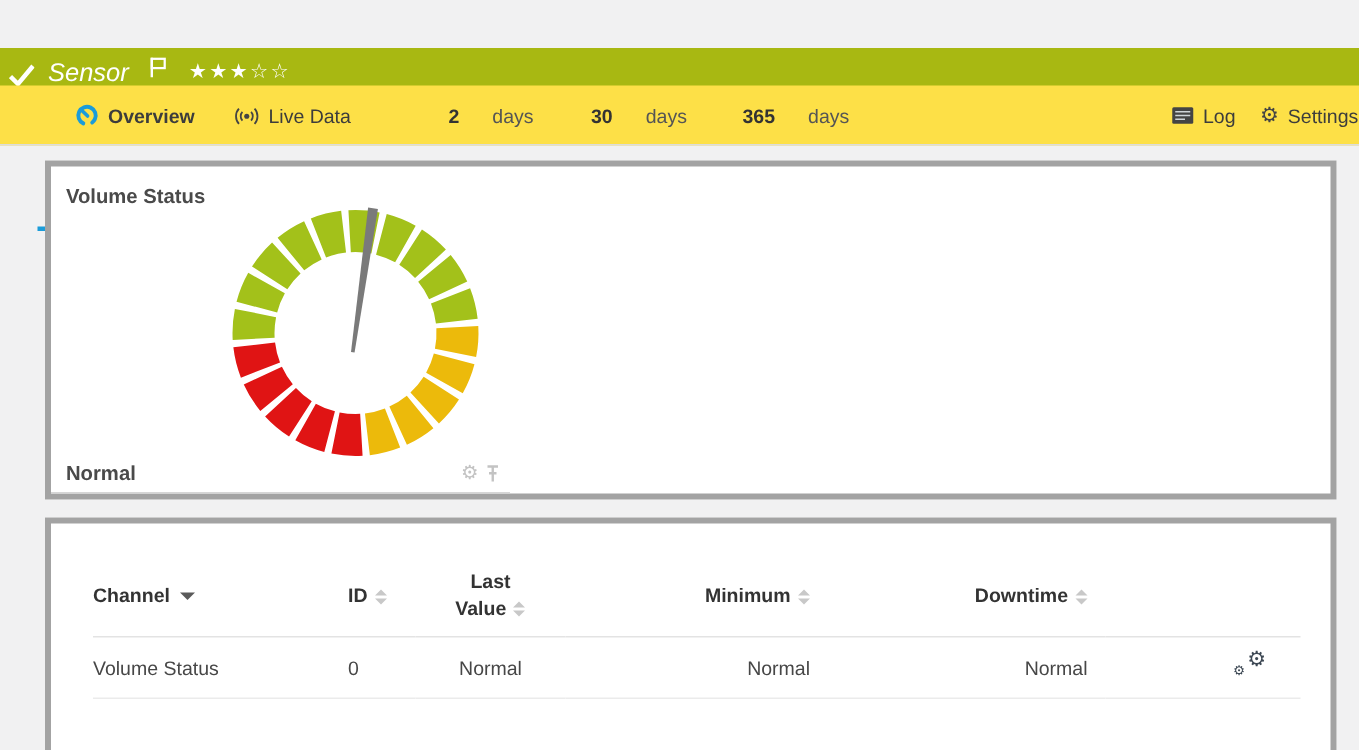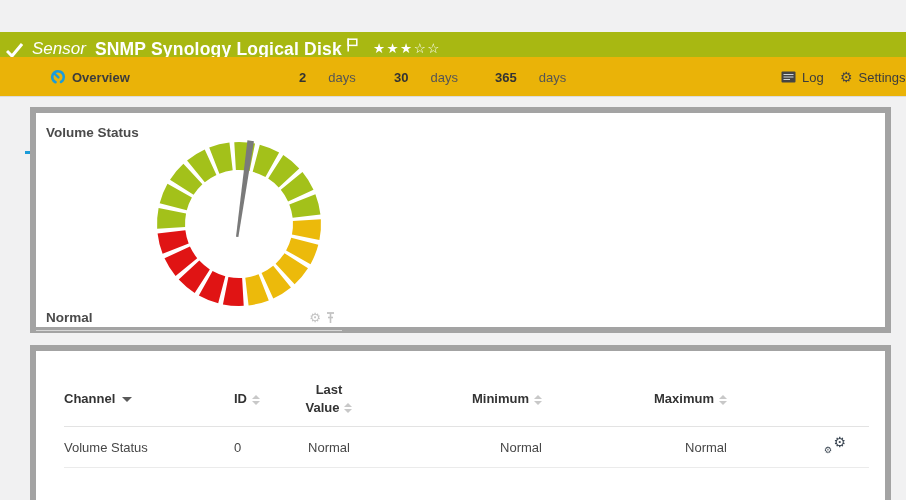--- a/index.html
+++ b/index.html
@@ -20,37 +20,37 @@
   .kind-label { font-style:italic; font-size:17px; margin-right:9px; }
   .sensor-title { font-weight:bold; font-size:17.5px; letter-spacing:.2px; }
   .flag-icon { width:11px; height:14px; margin-left:5px; margin-bottom:8px; }
   .stars { margin-left:15px; font-size:13.5px; letter-spacing:1.5px; margin-bottom:2px;
            font-family:"DejaVu Sans",sans-serif; cursor:pointer; }
   .status-ok { position:absolute; left:48px; top:30px; font-size:17px; font-weight:normal; }
 
   
   .tabbar {
     position:absolute; left:0; top:57px; width:906px; height:40px;
-    background:#eab308; border-bottom:1px solid #dcdcdc;
+    background:#fde047; border-bottom:1px solid #dcdcdc;
   }
   .tab { position:absolute; top:0; height:40px; display:flex; align-items:center;
          gap:6px; font-size:13px; color:#3c3c3c; cursor:pointer; }
   .tab .ticon { display:flex; align-items:center; }
   .tab-active-label { font-weight:bold; }
   .tab-num { font-weight:bold; color:#333; }
   .tab-unit { color:#555; margin-left:16px; }
   .active-underline {
     position:absolute; left:25px; top:94px; width:123px; height:3px; background:#1b9cd9;
   }
   .gear-glyph { font-family:"DejaVu Sans",sans-serif; font-size:14px; color:#444; line-height:1; }
 
   
   .panel {
     position:absolute; left:30px; width:861px; background:#fff;
-    border:6px solid #a3a3a3;
+    border:4px solid #a3a3a3;
   }
   .panel-gauge { top:107px; height:226px; }
   .panel-table { top:345px; height:170px; }
 
   
   .widget { position:absolute; left:0; top:0; width:306px; height:218px;
             border-bottom:1px solid #d6d6d6; }
   .widget-title { position:absolute; left:10px; top:12px; font-size:13.5px;
                   font-weight:bold; color:#4a4a4a; }
   .gauge-svg { position:absolute; left:118px; top:26px; }
@@ -88,21 +88,20 @@
 </style>
 </head>
 <body>
 
 <div class="topbar">
   <div class="topbar-row1">
     <svg class="check-icon" viewBox="0 0 17 17">
       <polyline points="1,9 6,14 16,2" fill="none" stroke="#ffffff" stroke-width="3"></polyline>
     </svg>
     <span class="kind-label">Sensor</span>
-    <span class="sensor-title">SNMP Synology Logical Disk</span>
     <svg class="flag-icon" viewBox="0 0 11 14">
       <line x1="1.2" y1="0.5" x2="1.2" y2="13.5" stroke="#ffffff" stroke-width="1.6"></line>
       <rect x="1.2" y="1.2" width="8.6" height="6.2" fill="none" stroke="#ffffff" stroke-width="1.5"></rect>
     </svg>
     <span class="stars">★★★☆☆</span>
   </div>
   <div class="status-ok">OK</div>
 </div>
 
 <div class="tabbar">
@@ -110,20 +109,32 @@
   <div class="tab" style="left:50px">
     <span class="ticon">
       <svg width="16" height="16" viewBox="0 0 16 16">
         <circle cx="8" cy="8" r="5.8" fill="none" stroke="#1b9cd9" stroke-width="2.6" stroke-dasharray="30 7" transform="rotate(115 8 8)" stroke-linecap="round"></circle>
         <line x1="8.4" y1="8.4" x2="4.6" y2="4.6" stroke="#1b9cd9" stroke-width="2.4" stroke-linecap="round"></line>
       </svg>
     </span>
     <span class="tab-active-label">Overview</span>
   </div>
 
+  <div class="tab" style="left:156px">
+    <span class="ticon">
+      <svg width="17" height="15" viewBox="0 0 17 15">
+        <circle cx="8.5" cy="7.5" r="1.7" fill="#444"></circle>
+        <path d="M5.6,4.6 a4.3,4.3 0 0 0 0,5.8" fill="none" stroke="#444" stroke-width="1.2"></path>
+        <path d="M11.4,4.6 a4.3,4.3 0 0 1 0,5.8" fill="none" stroke="#444" stroke-width="1.2"></path>
+        <path d="M3.3,2.4 a7.6,7.6 0 0 0 0,10.2" fill="none" stroke="#444" stroke-width="1.2"></path>
+        <path d="M13.7,2.4 a7.6,7.6 0 0 1 0,10.2" fill="none" stroke="#444" stroke-width="1.2"></path>
+      </svg>
+    </span>
+    <span>Live Data</span>
+  </div>
 
   <div class="tab" style="left:299px">
     <span class="tab-num">2</span>
     <span class="tab-unit">days</span>
   </div>
 
   <div class="tab" style="left:394px">
     <span class="tab-num">30</span>
     <span class="tab-unit">days</span>
   </div>
@@ -212,21 +223,21 @@
         <th class="col-l">
           <span>ID</span><span class="sort-carets"><i class="up"></i><i class="dn"></i></span>
         </th>
         <th class="col-c">
           <span class="lastval-head"><span>Last Value</span><span class="sort-carets"><i class="up"></i><i class="dn"></i></span></span>
         </th>
         <th class="col-r">
           <span>Minimum</span><span class="sort-carets"><i class="up"></i><i class="dn"></i></span>
         </th>
         <th class="col-r">
-          <span>Maximum</span><span class="sort-carets"><i class="up"></i><i class="dn"></i></span>
+          <span>Downtime</span><span class="sort-carets"><i class="up"></i><i class="dn"></i></span>
         </th>
         <th></th>
       </tr>
     </thead>
     <tbody id="table-body">
         <tr>
           <td class="col-l">Volume Status</td>
           <td class="col-l">0</td>
           <td class="col-c">Normal</td>
           <td class="col-r">Normal</td>

